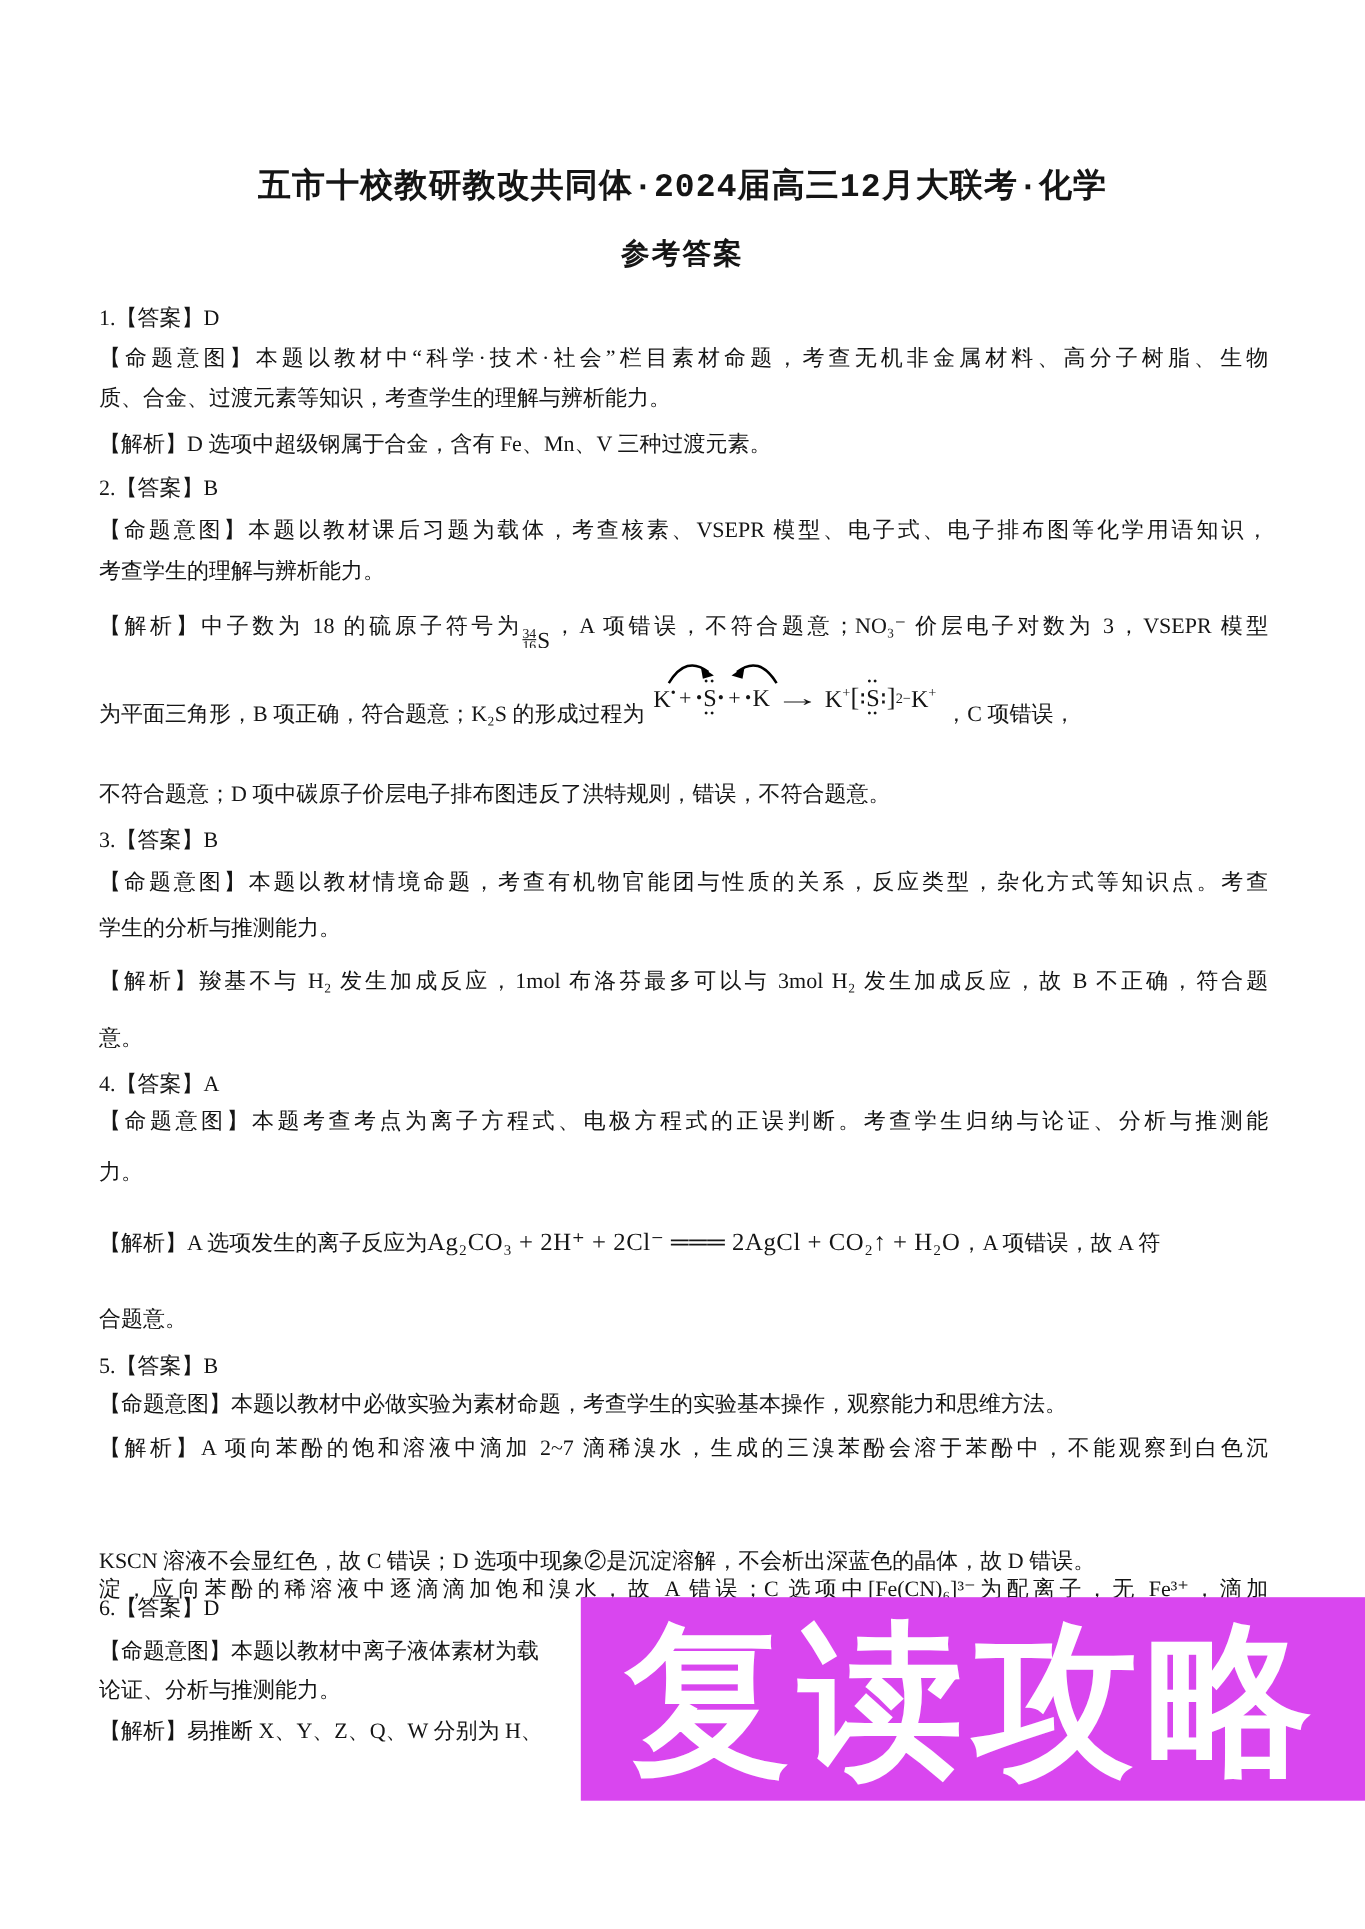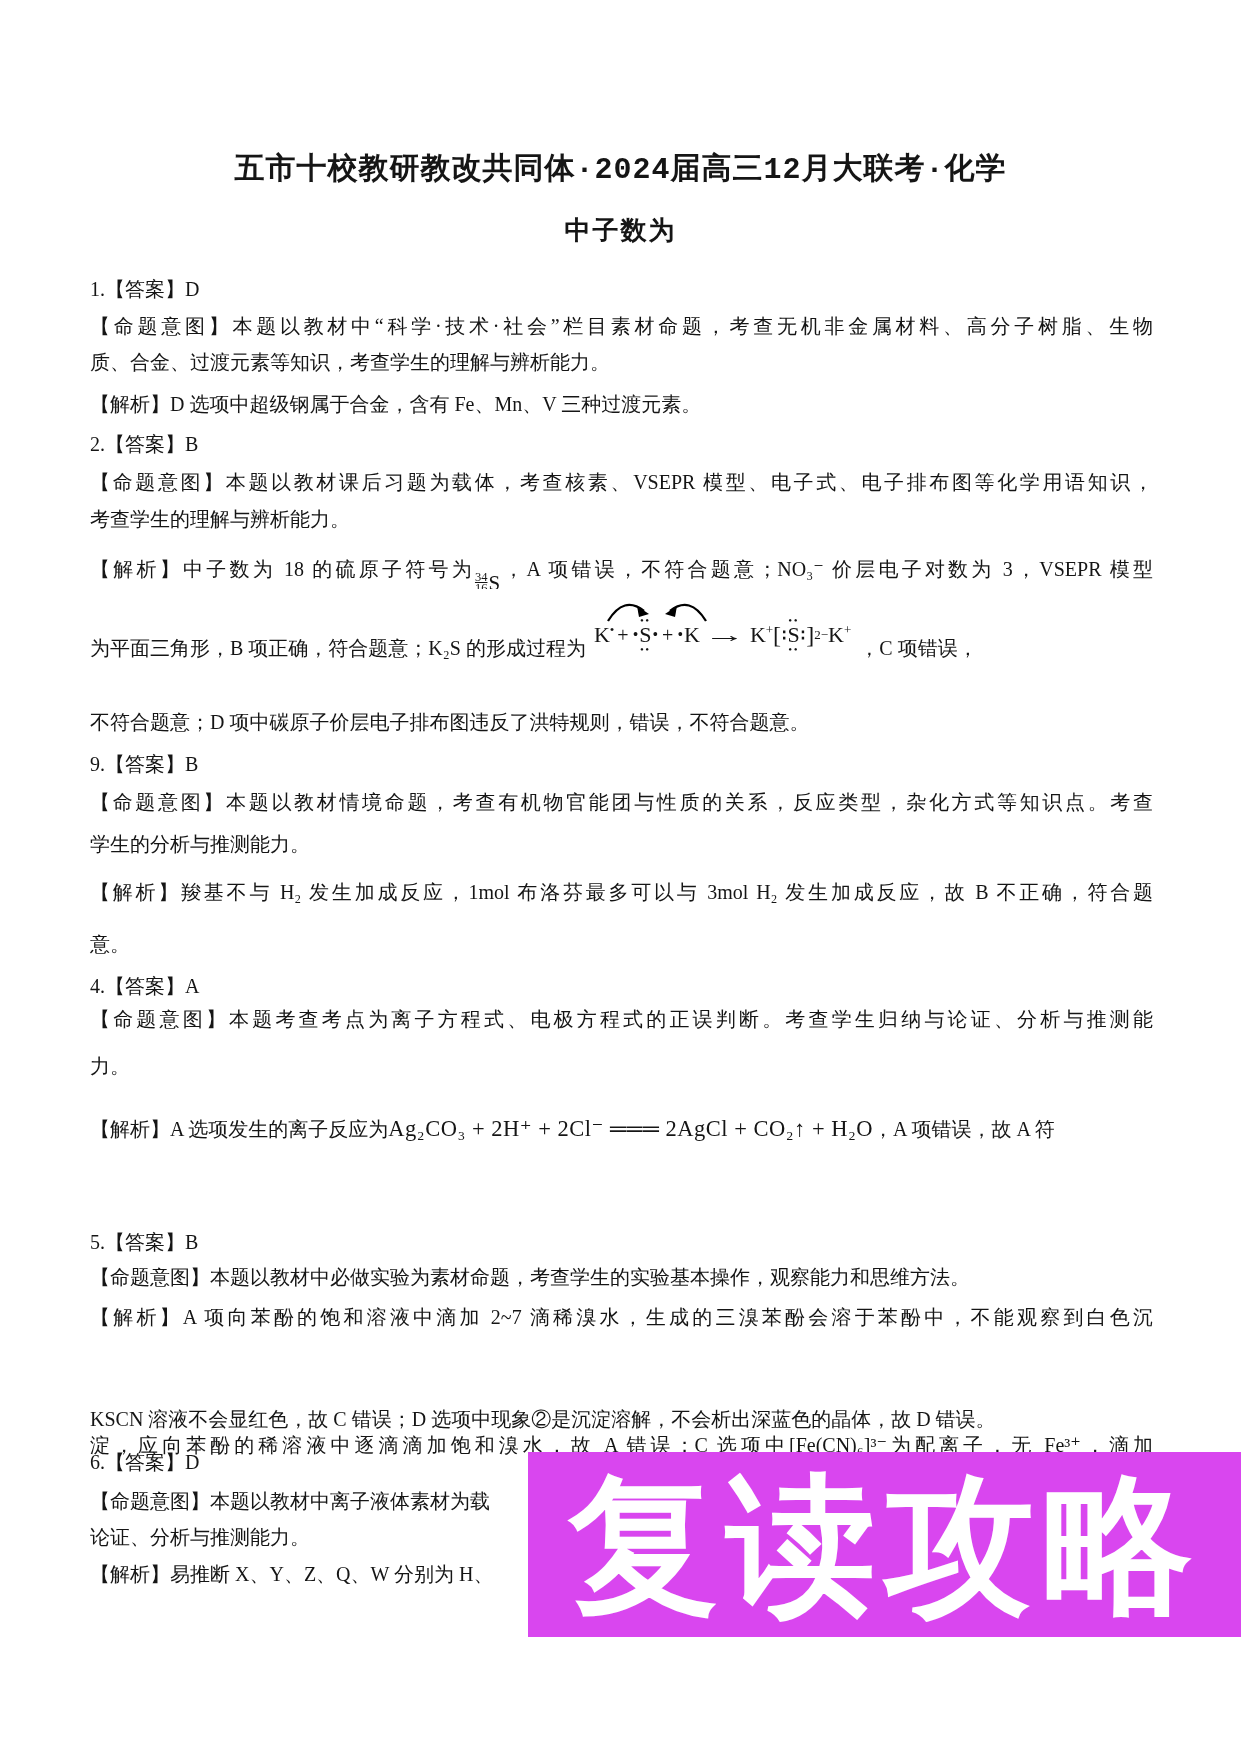--- a/index.html
+++ b/index.html
@@ -71,21 +71,21 @@
     font-weight:700;font-size:150px;line-height:1;letter-spacing:8px;
     overflow:hidden;
   }
 </style>
 </head>
 <body>
 
 <div class="page">
 
   <div class="doc-title">五市十校教研教改共同体·2024届高三12月大联考·化学</div>
-  <div class="doc-subtitle">中子数为</div>
+  <div class="doc-subtitle">参考答案</div>
 
   <div class="line" style="top:275px">1.【答案】D</div>
   <div class="line fill" style="top:312px">【命题意图】本题以教材中“科学·技术·社会”栏目素材命题，考查无机非金属材料、高分子树脂、生物</div>
   <div class="line" style="top:348px">质、合金、过渡元素等知识，考查学生的理解与辨析能力。</div>
   <div class="line" style="top:390px">【解析】D 选项中超级钢属于合金，含有 Fe、Mn、V 三种过渡元素。</div>
 
   <div class="line" style="top:430px">2.【答案】B</div>
   <div class="line fill" style="top:468px">【命题意图】本题以教材课后习题为载体，考查核素、VSEPR 模型、电子式、电子排布图等化学用语知识，</div>
   <div class="line" style="top:505px">考查学生的理解与辨析能力。</div>
 
@@ -134,34 +134,35 @@
       <span class="fcolon">∶</span>
       <span class="fbr">]</span>
       <sup>2−</sup>
       <span class="fk"><span>K</span><sup>+</sup></span>
     </span>
     <span>，C 项错误，</span>
   </div>
 
   <div class="line" style="top:708px">不符合题意；D 项中碳原子价层电子排布图违反了洪特规则，错误，不符合题意。</div>
 
-  <div class="line" style="top:750px">9.【答案】B</div>
+  <div class="line" style="top:750px">3.【答案】B</div>
   <div class="line fill" style="top:788px">【命题意图】本题以教材情境命题，考查有机物官能团与性质的关系，反应类型，杂化方式等知识点。考查</div>
   <div class="line" style="top:830px">学生的分析与推测能力。</div>
   <div class="line fill" style="top:878px">【解析】羧基不与 H₂ 发生加成反应，1mol 布洛芬最多可以与 3mol H₂ 发生加成反应，故 B 不正确，符合题</div>
   <div class="line" style="top:930px">意。</div>
 
   <div class="line" style="top:972px">4.【答案】A</div>
   <div class="line fill" style="top:1005px">【命题意图】本题考查考点为离子方程式、电极方程式的正误判断。考查学生归纳与论证、分析与推测能</div>
   <div class="line" style="top:1052px">力。</div>
 
   <div class="line" style="top:1115px">
     <span>【解析】A 选项发生的离子反应为</span><span class="math">Ag₂CO₃ + 2H⁺ + 2Cl⁻ ═══ 2AgCl + CO₂↑ + H₂O</span><span>，A 项错误，故 A 符</span>
   </div>
 
+  <div class="line" style="top:1185px">合题意。</div>
 
   <div class="line" style="top:1228px">5.【答案】B</div>
   <div class="line" style="top:1263px">【命题意图】本题以教材中必做实验为素材命题，考查学生的实验基本操作，观察能力和思维方法。</div>
   <div class="line fill" style="top:1303px">【解析】A 项向苯酚的饱和溶液中滴加 2~7 滴稀溴水，生成的三溴苯酚会溶于苯酚中，不能观察到白色沉</div>
   <div class="line fill" style="top:1431px">淀，应向苯酚的稀溶液中逐滴滴加饱和溴水，故 A 错误；C 选项中[Fe(CN)₆]³⁻为配离子，无 Fe³⁺，滴加</div>
   <div class="line" style="top:1405px">KSCN 溶液不会显红色，故 C 错误；D 选项中现象②是沉淀溶解，不会析出深蓝色的晶体，故 D 错误。</div>
 
   <div class="line" style="top:1448px">6.【答案】D</div>
   <div class="line" style="top:1487px">【命题意图】本题以教材中离子液体素材为载</div>
   <div class="line" style="top:1523px">论证、分析与推测能力。</div>

